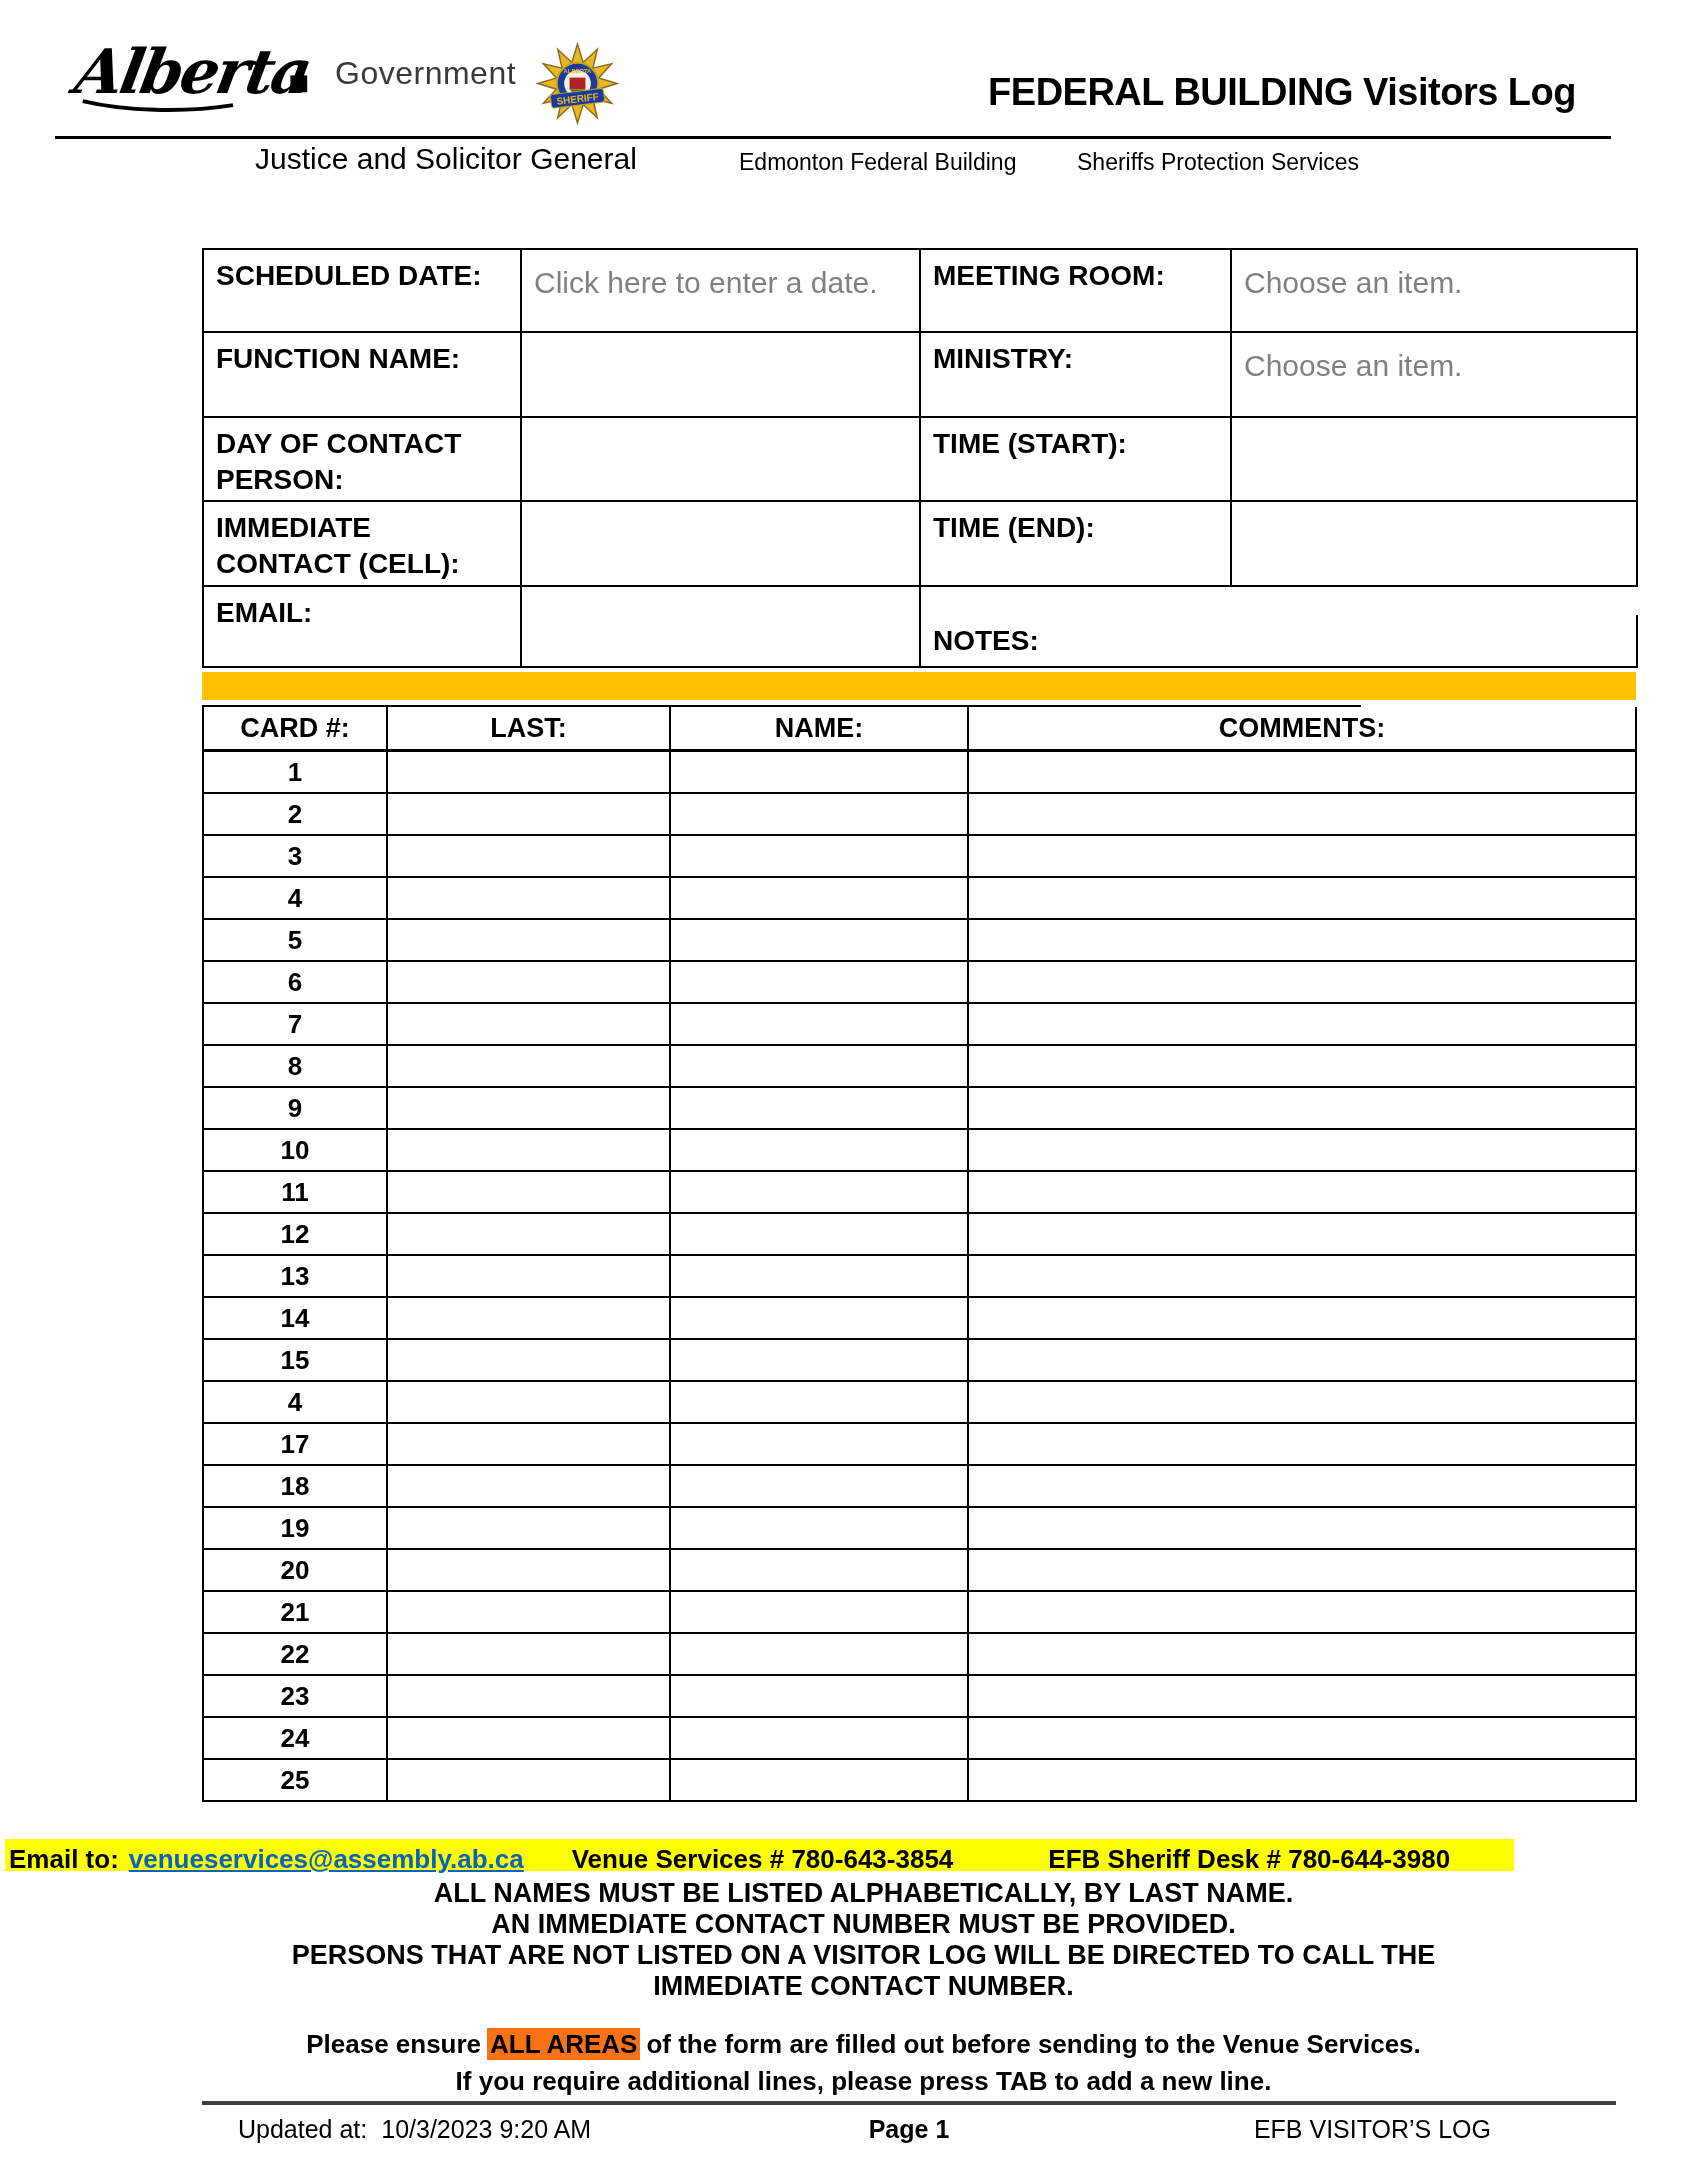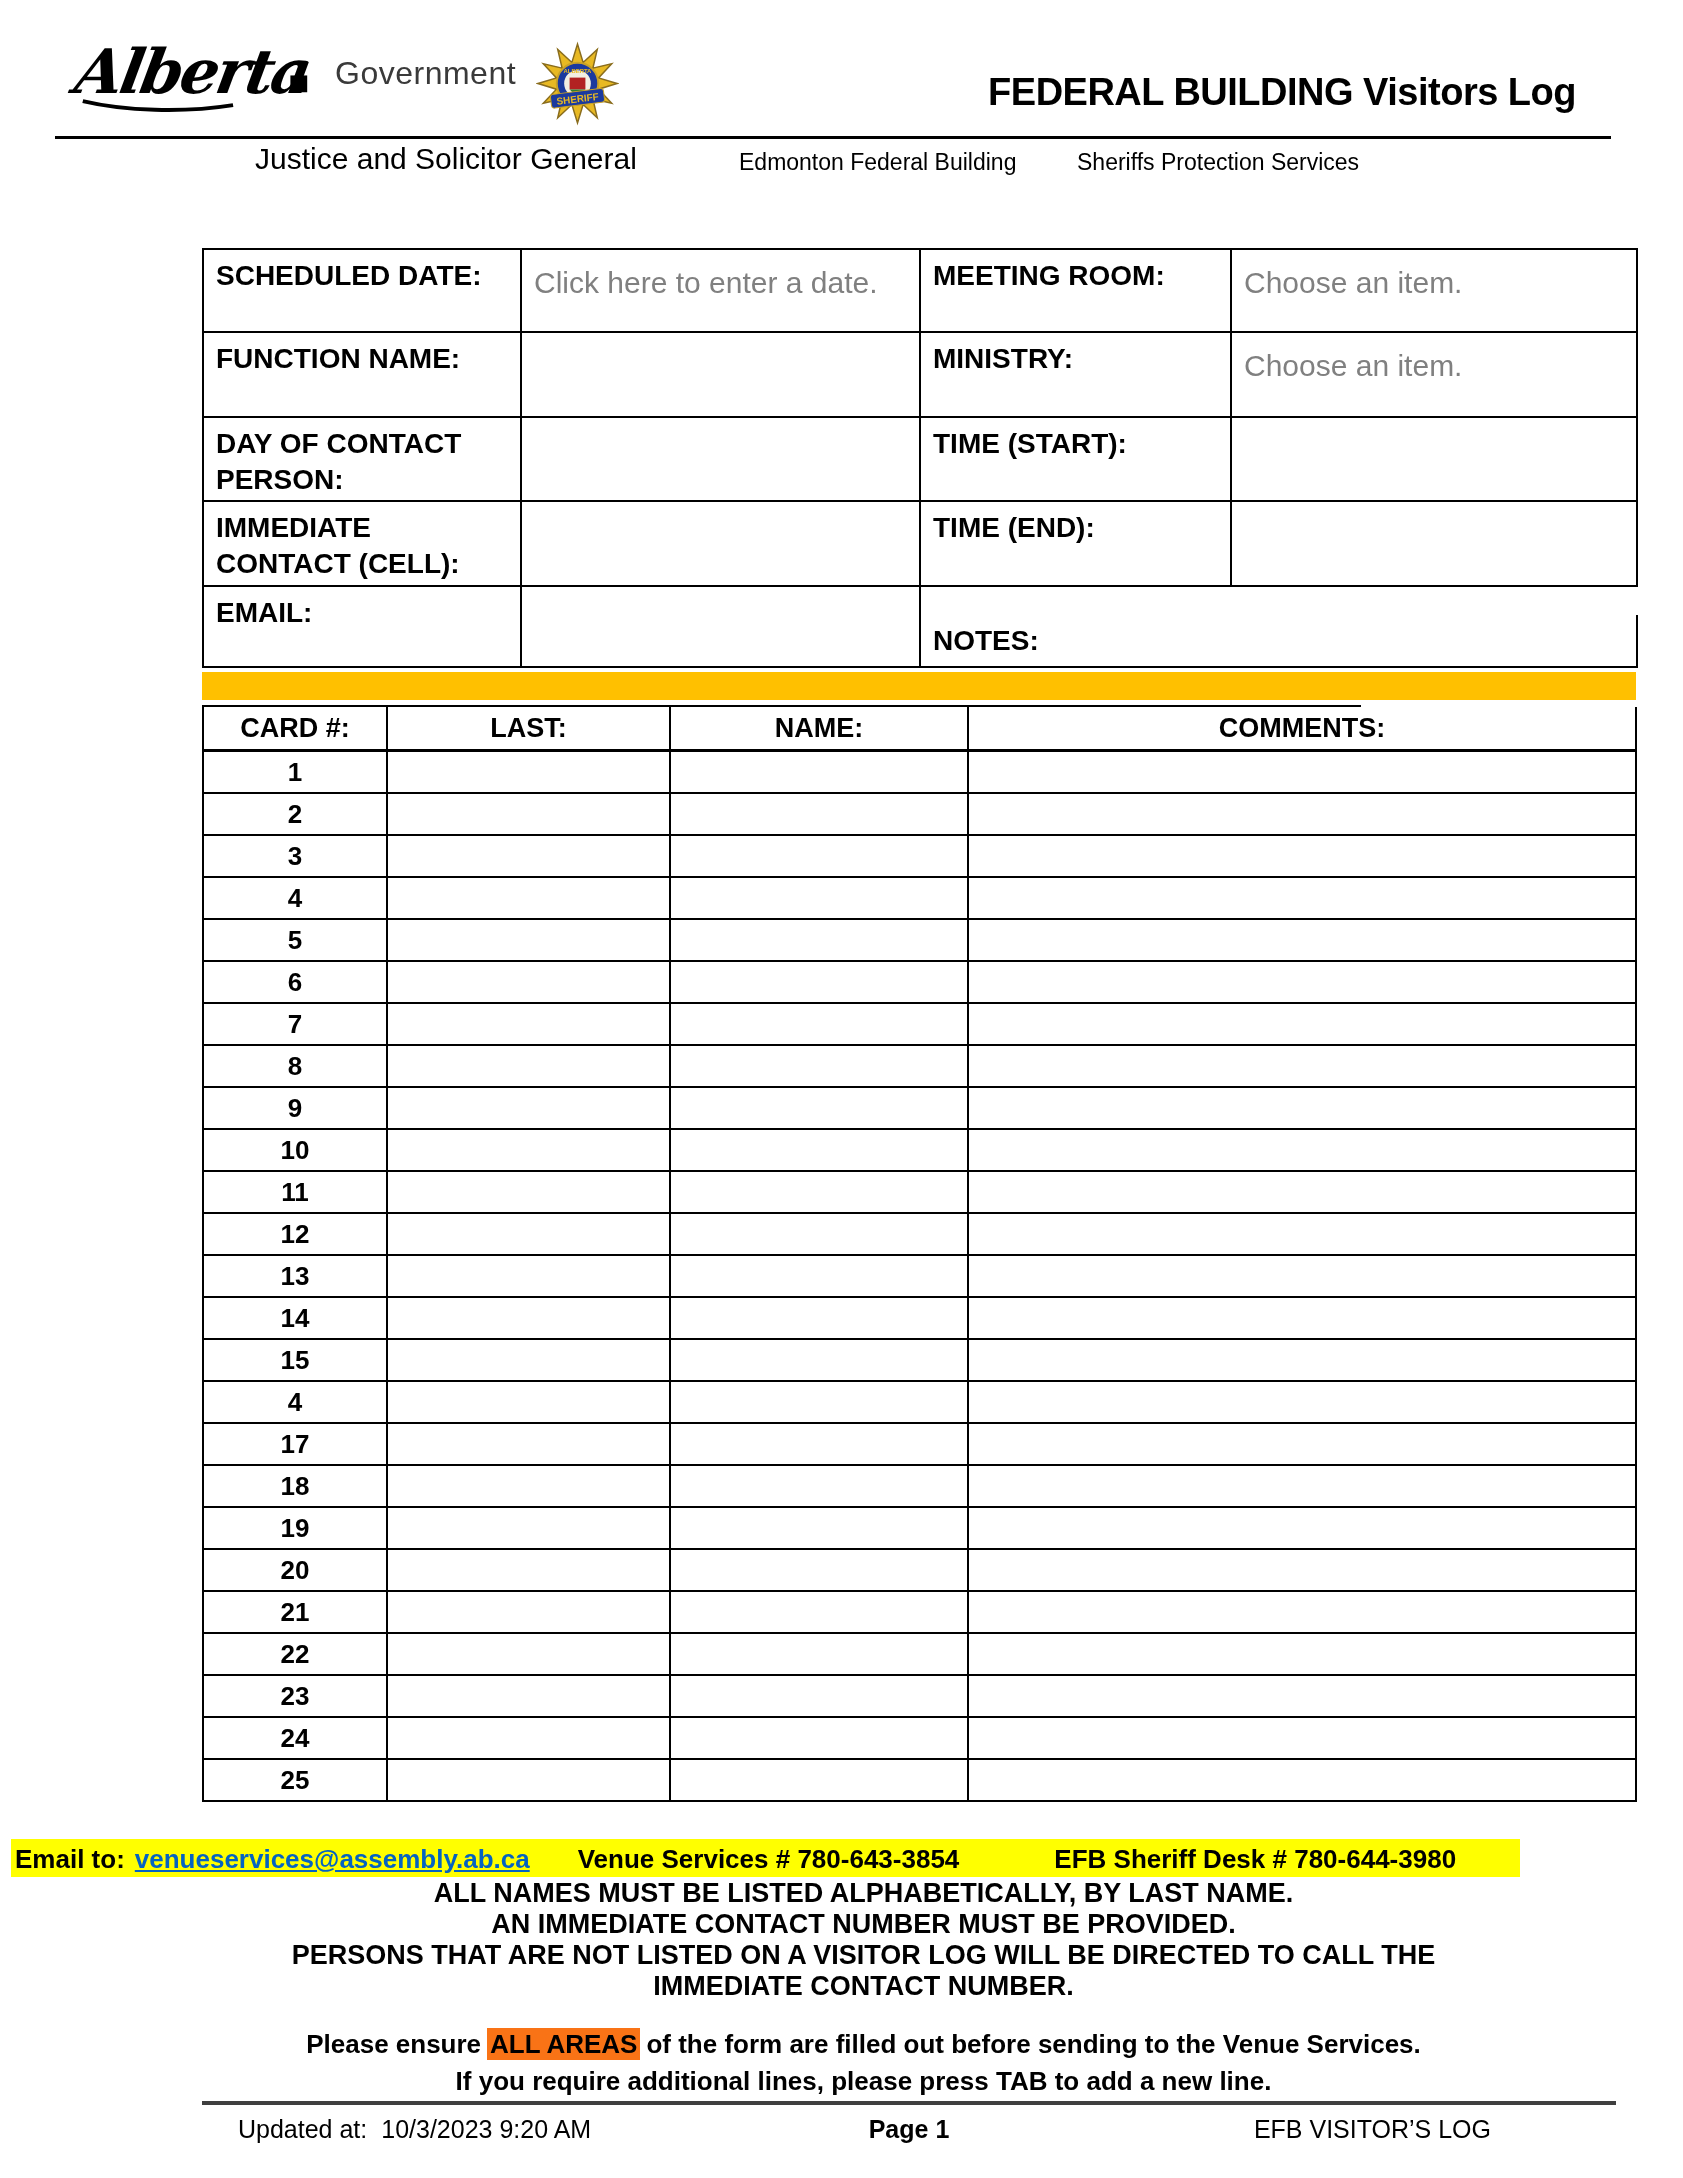--- a/index.html
+++ b/index.html
@@ -37,21 +37,21 @@
   
   .visitor-table { left:202px; top:705px; width:1159px;
     border-top:2px solid #000; border-left:2px solid #000; }
   .vrow { display:grid; grid-template-columns:184px 283px 298px 668px; }
   .vrow > div { border-right:2px solid #000; border-bottom:2px solid #000; height:42px; }
   .vhead > div { height:45px; border-bottom:3px solid #000; font-weight:bold; font-size:27px;
     line-height:43px; text-align:center; }
   .vnum { text-align:center; font-weight:bold; font-size:26px; line-height:40px; }
 
   
-  .notice-bar { left:11px; top:1839px; width:1509px; height:38px; background:#FFFF00;
+  .notice-bar { left:5px; top:1839px; width:1509px; height:32px; background:#FFFF00;
     font-size:26px; font-weight:bold; line-height:40px; white-space:nowrap; padding-left:4px; }
   .notice-bar a { color:#0563C1; text-decoration:underline; margin-left:10px; }
   .venue-phone { margin-left:48px; }
   .desk-phone { margin-left:95px; }
 
   .instructions { left:202px; top:1878px; width:1323px; text-align:center;
     font-weight:bold; font-size:27px; line-height:31px; }
   .ensure { left:202px; top:2026px; width:1323px; text-align:center;
     font-weight:bold; font-size:26px; line-height:37px; }
   .hl { background:#f97316; padding:1px 3px; margin:0 6px; }

